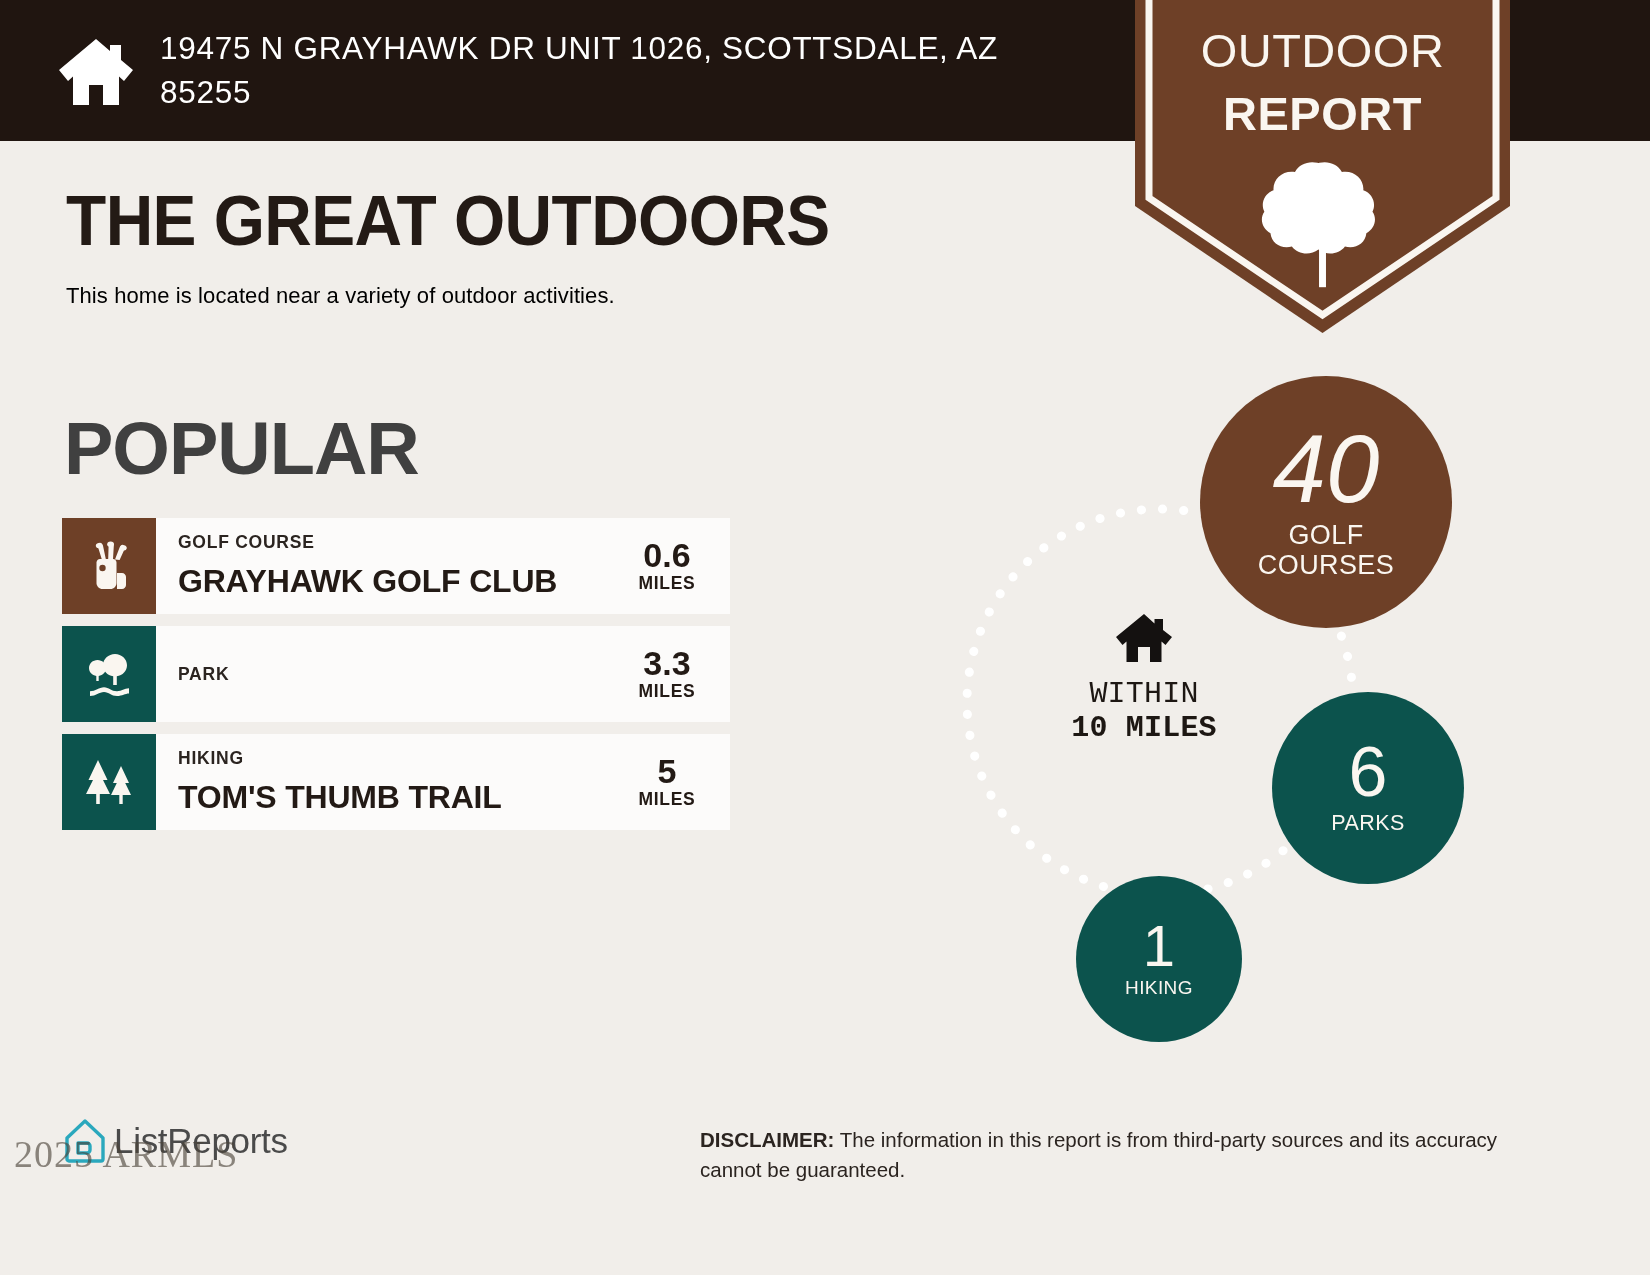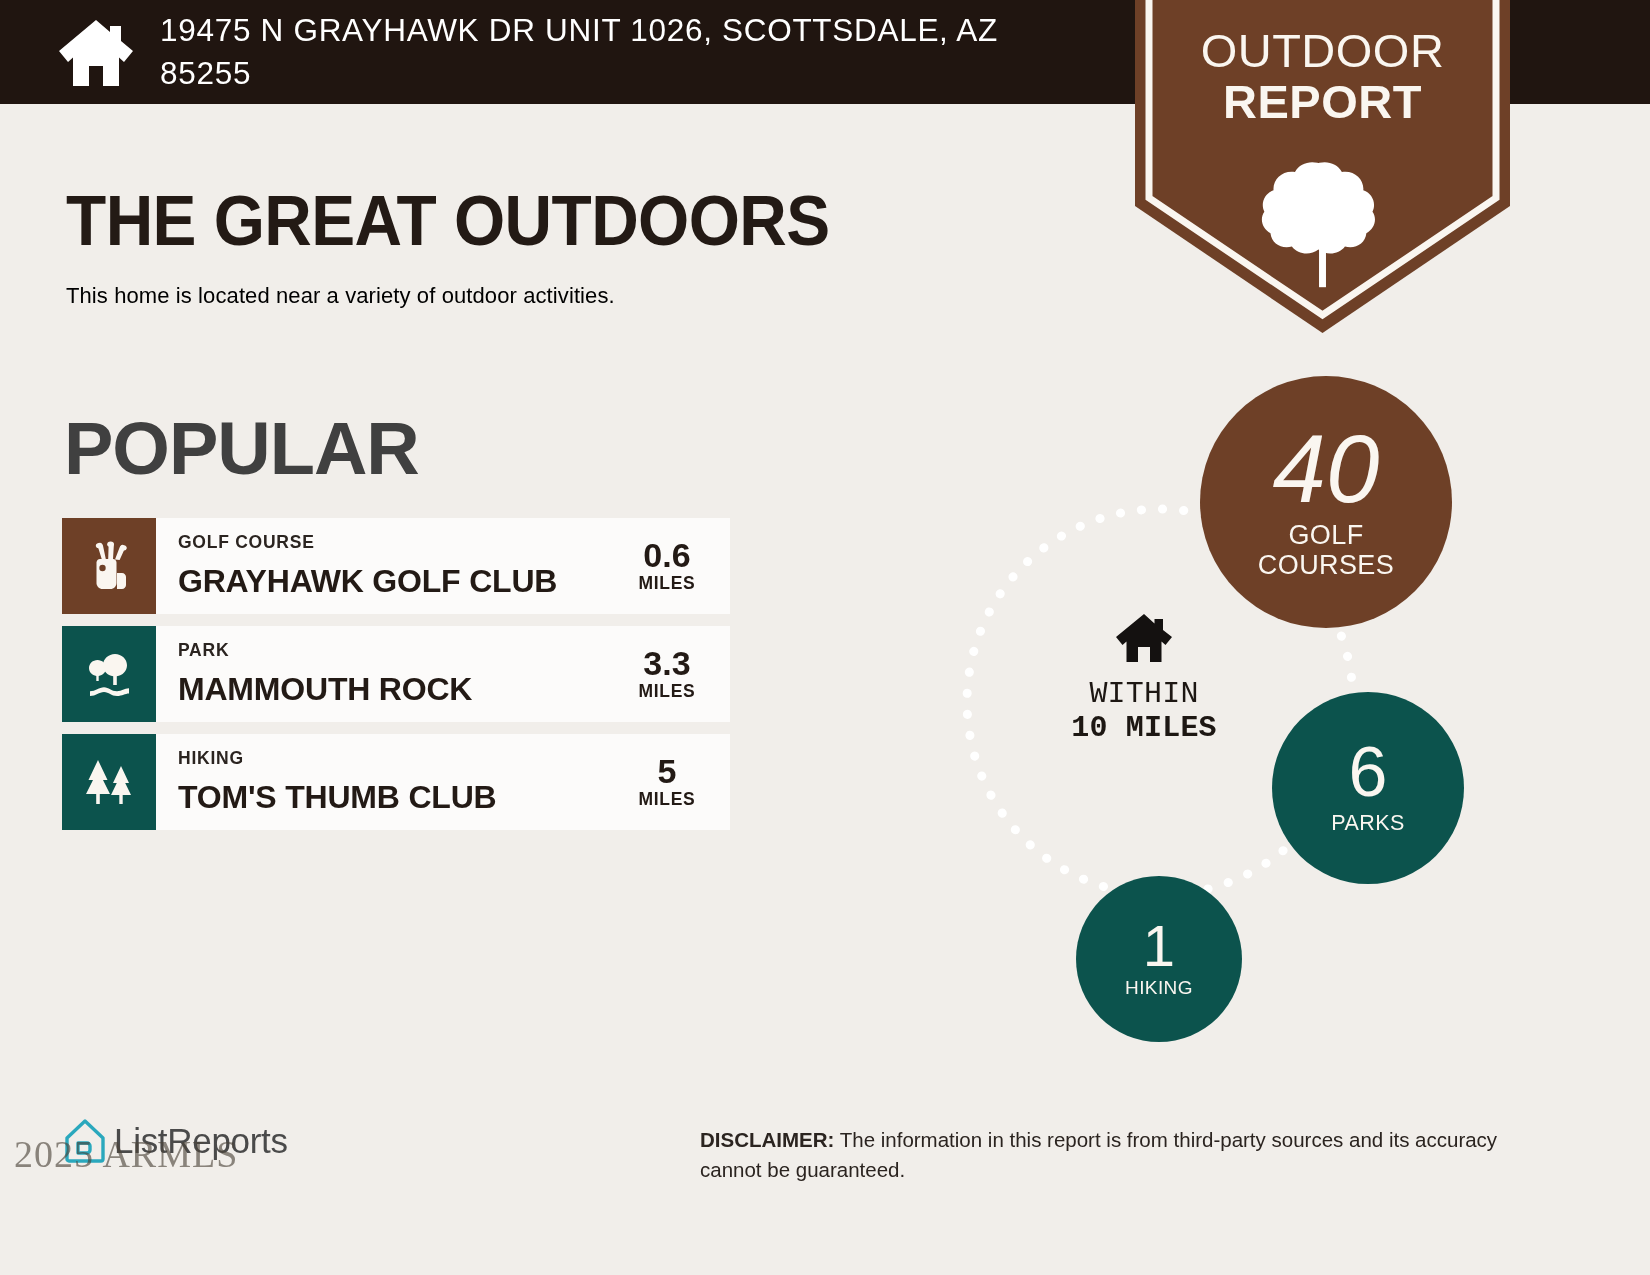--- a/index.html
+++ b/index.html
@@ -7,21 +7,21 @@
   body {
     background:#f1eeea;
     font-family:"Liberation Sans", sans-serif;
     position:relative;
     overflow:hidden;
     color:#231a15;
   }
 
   
   #header-bar{
-    position:absolute; left:0; top:0; width:1650px; height:104px;
+    position:absolute; left:0; top:0; width:1650px; height:141px;
     background:#201510;
     display:flex; align-items:center;
   }
   #header-home-icon{ margin-left:55px; width:82px; height:72px; flex:0 0 auto; }
   #header-address{
     margin-left:23px; color:#ffffff;
     font-size:31.5px; letter-spacing:.7px; line-height:1.38;
     font-weight:400; max-width:880px;
     font-family:"Liberation Sans", sans-serif;
   }
@@ -30,21 +30,21 @@
   #badge{
     position:absolute; left:1135px; top:-12px; width:375px; height:345px;
     z-index:5;
   }
   #badge svg{ display:block; width:100%; height:100%; }
   #badge-text{
     position:absolute; left:0; top:38px; width:100%;
     text-align:center; color:#faf6f0;
     font-size:47px; line-height:1.08; font-weight:400; letter-spacing:.5px;
   }
-  #badge-text .l2{ font-weight:700; }
+  #badge-text .l2{ font-weight:700;margin-top:12px; }
 
   
   #title-block{ position:absolute; left:66px; top:186px; width:1000px; }
   #page-title{
     font-size:70px; font-weight:700; letter-spacing:-.6px;
     color:#231a15; line-height:1;
     transform:scaleX(.94); transform-origin:left center;
   }
   #page-subtitle{
     margin-top:27px; font-size:22px; color:#000000; font-weight:400;
@@ -219,21 +219,20 @@
         <g fill="#faf6f0">
           <path d="M32 6 c-6.6 0 -12 5 -12 11.2 0 5.6 4.4 10.3 10.2 11.1 V37 h3.6 V28.3 C39.6 27.5 44 22.8 44 17.2 44 11 38.6 6 32 6 z"></path>
           <path d="M14.5 12 c-4.7 0 -8.5 3.6 -8.5 8 0 4.1 3.2 7.4 7.3 7.9 V33 h2.4 v-5.1 c4.1 -.5 7.3 -3.8 7.3 -7.9 0 -4.4 -3.8 -8 -8.5 -8 z"></path>
           <path d="M7 48 c6 0 9 -4 14 -4 5 0 7 4 13 4 5.5 0 8 -2.5 12 -2.5 v-5.2 c-5 0 -7 3 -12 3 -6 0 -8 -4 -13 -4 -5 0 -8.5 4 -14 4 z"></path>
         </g>
       </svg>
     </div>
     <div class="poi-body">
       <div class="poi-texts">
         <div class="poi-cat">PARK</div>
-        <div class="poi-name">MAMMOUTH ROCK</div>
       </div>
       <div class="poi-dist">
         <div class="poi-dist-val">3.3</div>
         <div class="poi-dist-unit">MILES</div>
       </div>
     </div>
   </div>
 
   <div class="poi-row">
     <div class="poi-icon teal">
@@ -242,21 +241,21 @@
           <path d="M15 4 L24.5 24 h-4.5 L27 38 H3 L10 24 H5.5 Z"></path>
           <rect x="13.2" y="36" width="3.6" height="12"></rect>
           <path d="M38 10 L46 27 h-3.8 L48 39 H28 L33.8 27 H30 Z"></path>
           <rect x="36.3" y="37" width="3.4" height="11"></rect>
         </g>
       </svg>
     </div>
     <div class="poi-body">
       <div class="poi-texts">
         <div class="poi-cat">HIKING</div>
-        <div class="poi-name">TOM'S THUMB CLUB</div>
+        <div class="poi-name">TOM'S THUMB TRAIL</div>
       </div>
       <div class="poi-dist">
         <div class="poi-dist-val">5</div>
         <div class="poi-dist-unit">MILES</div>
       </div>
     </div>
   </div>
 
 </div>
 

